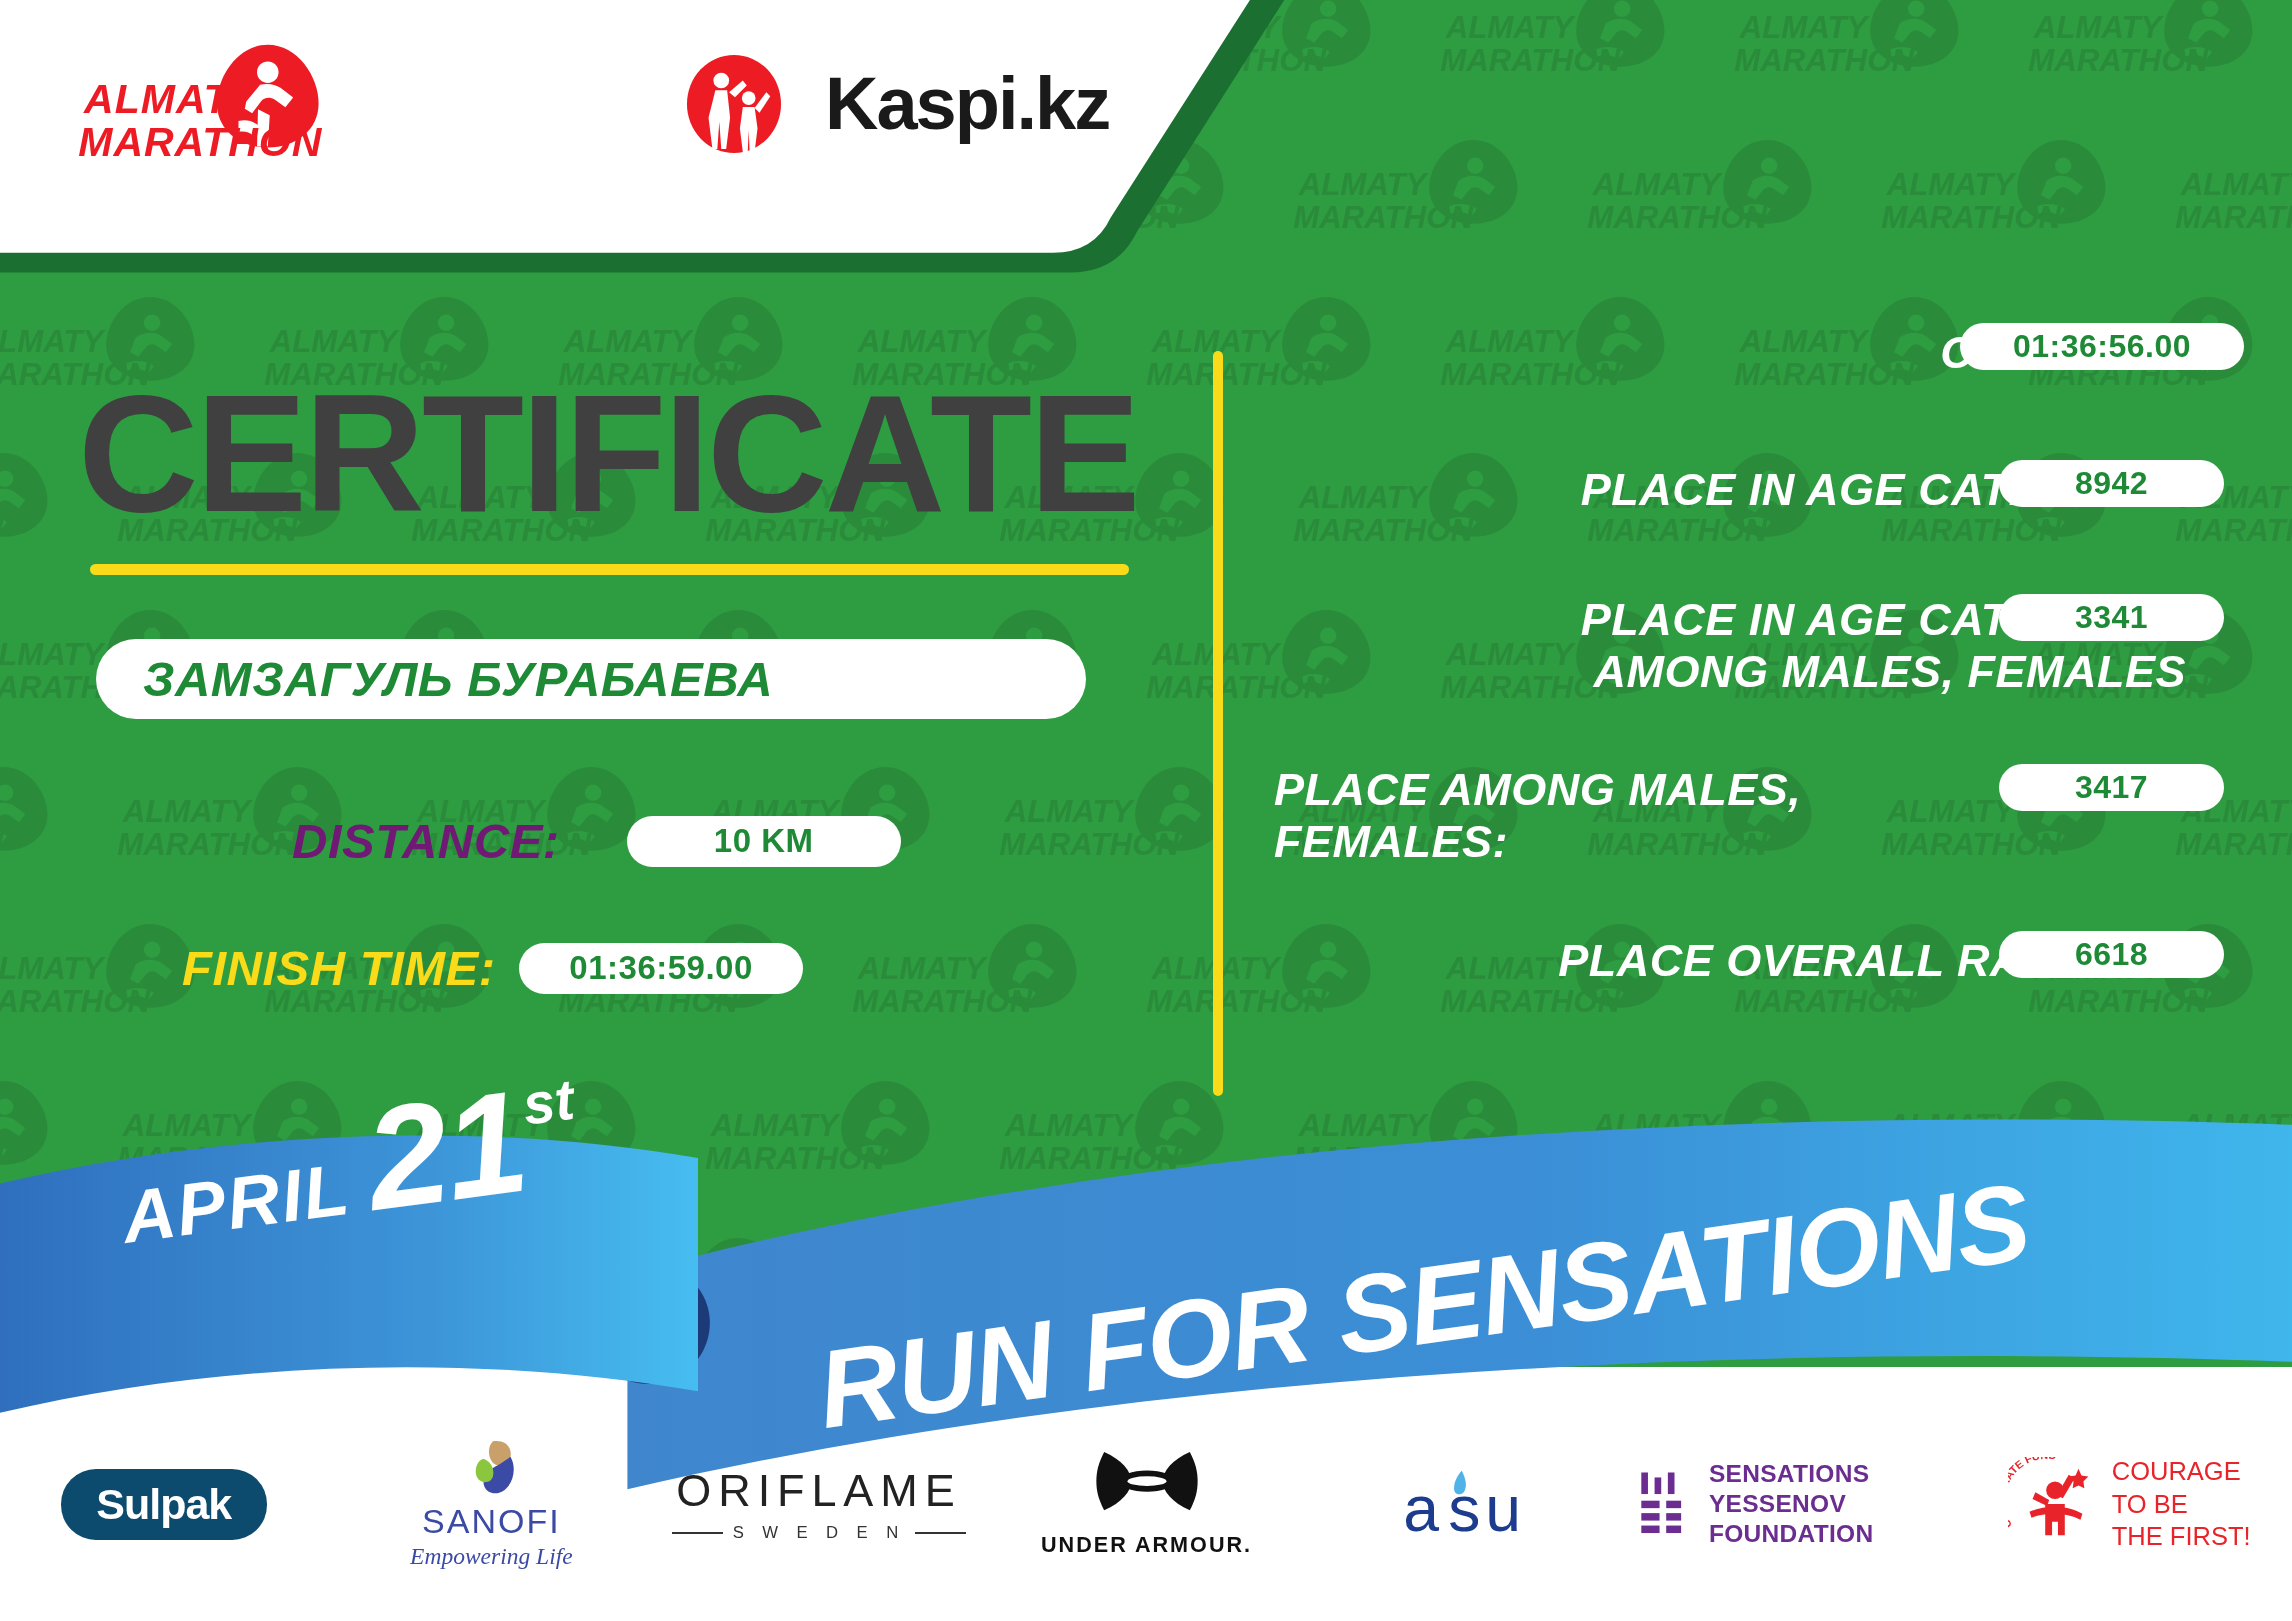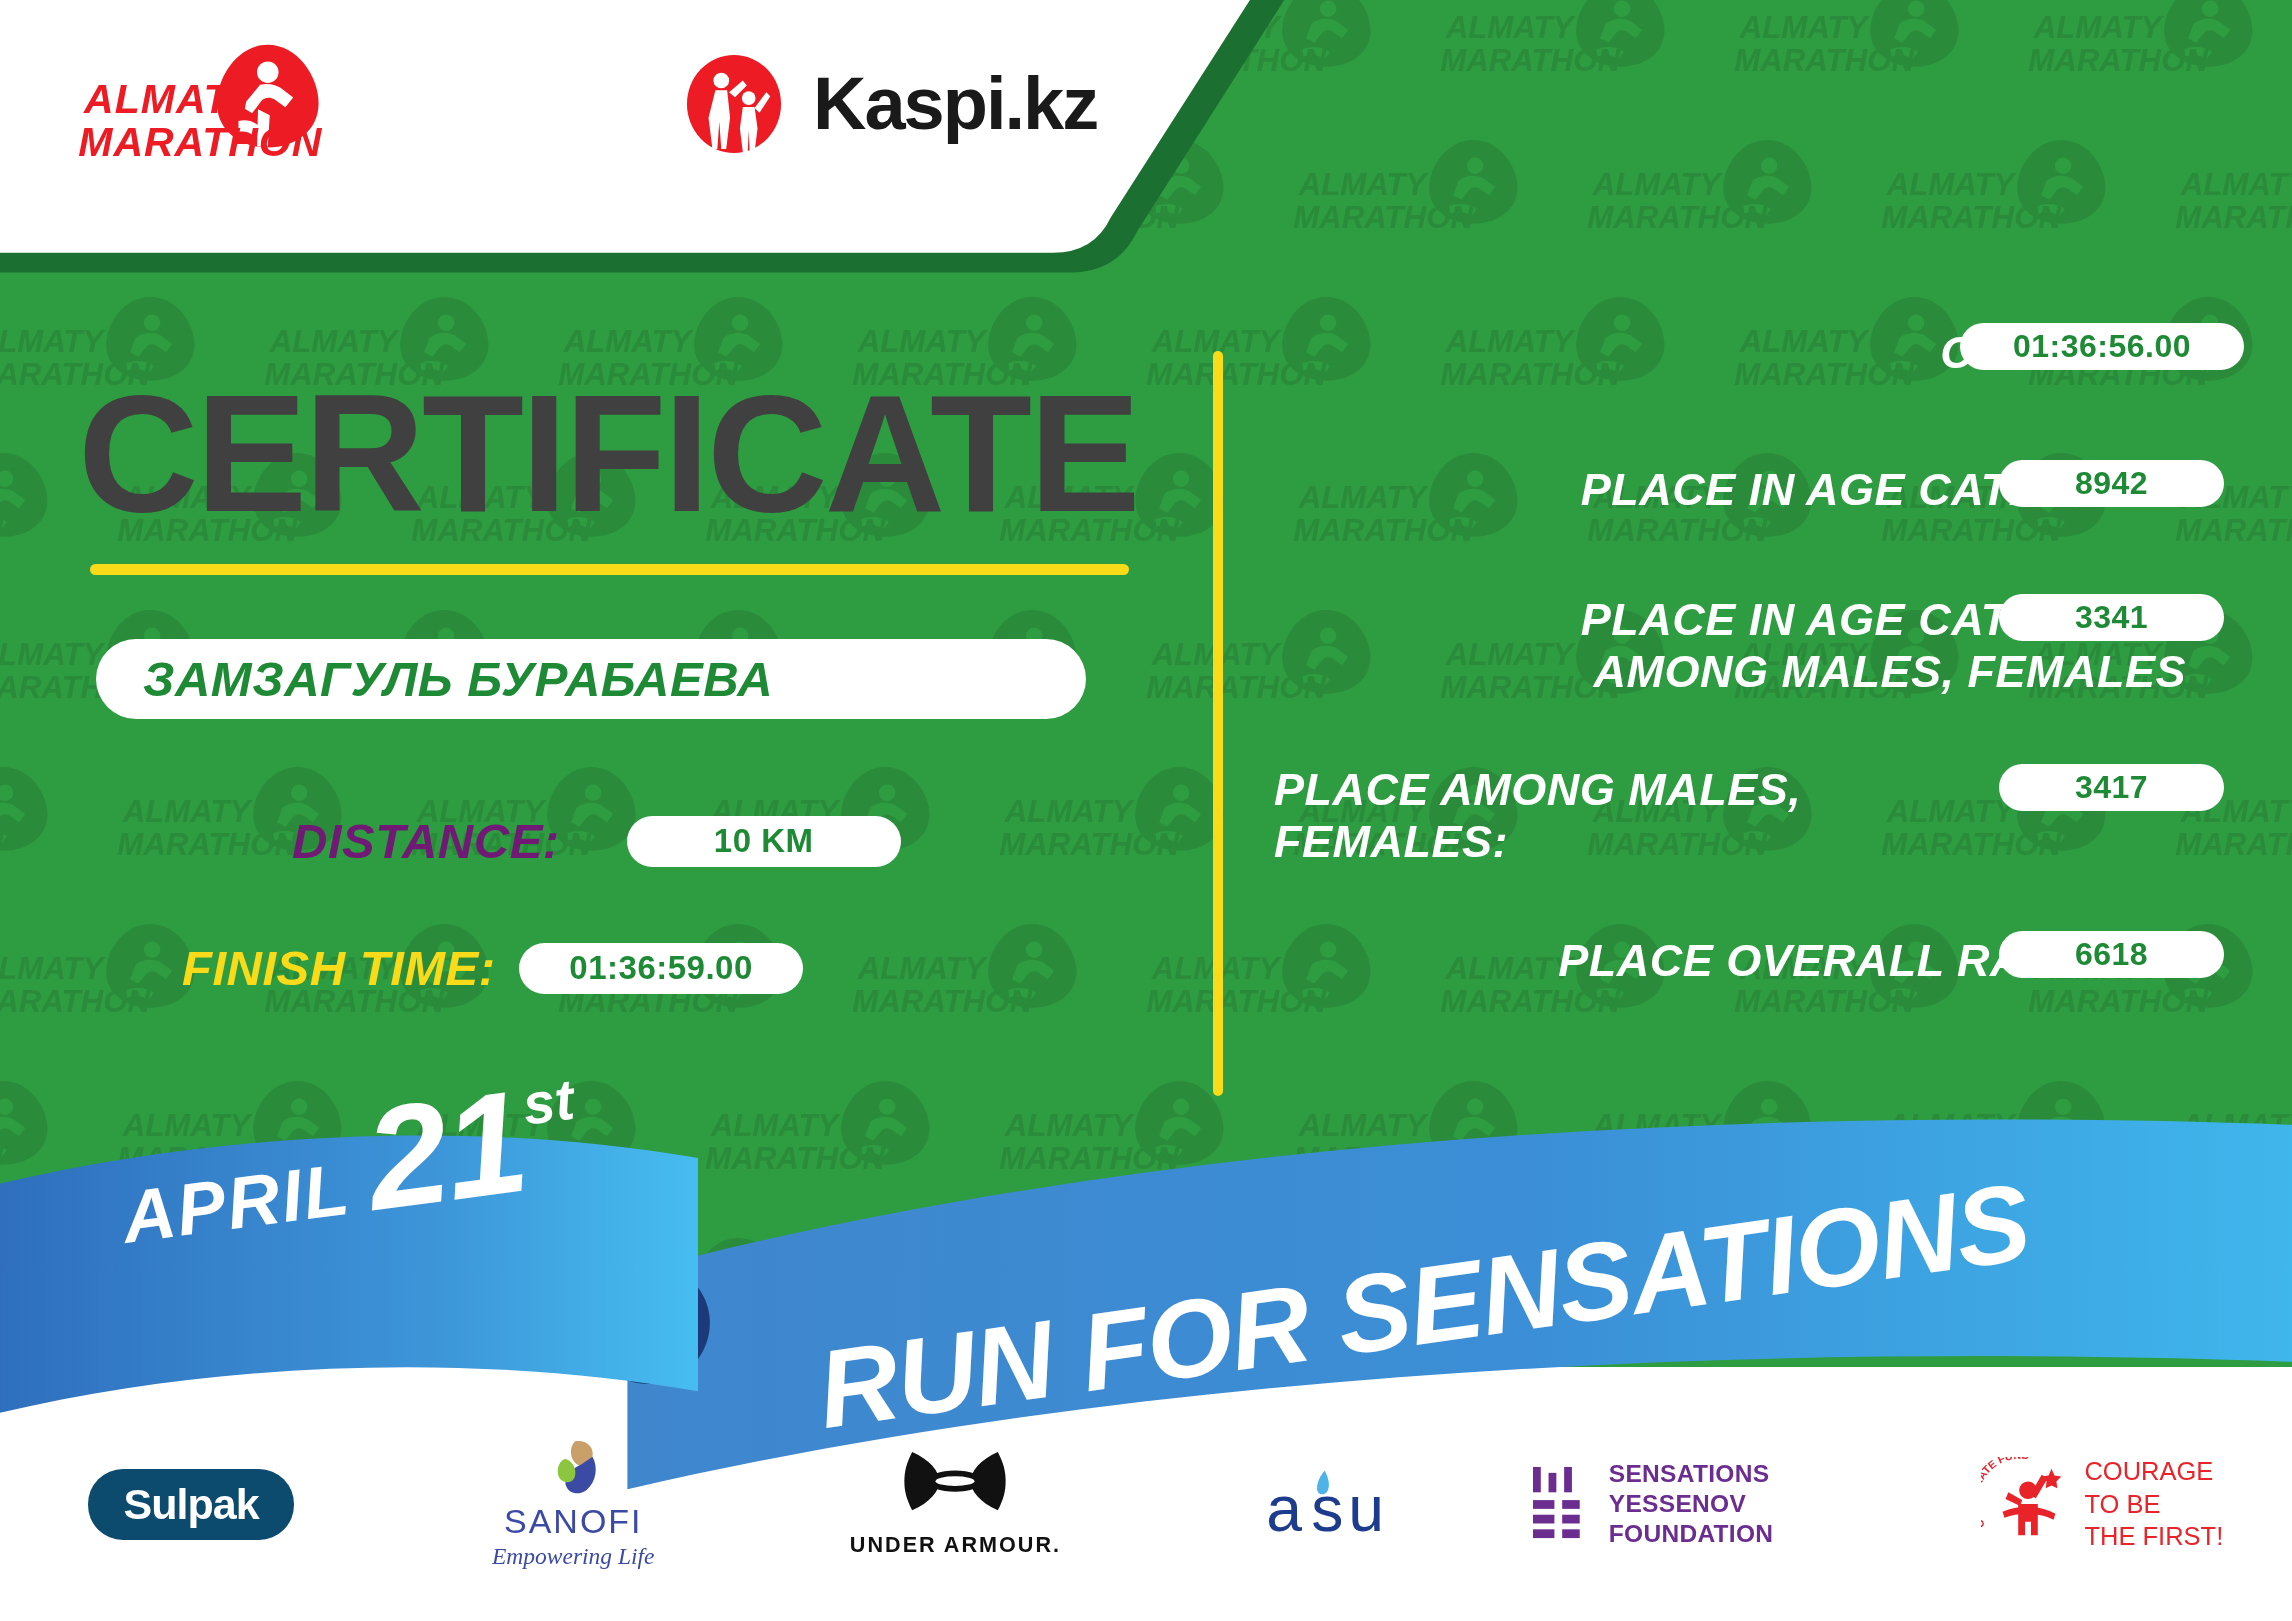--- a/index.html
+++ b/index.html
@@ -12,21 +12,21 @@
   .wm{position:absolute;width:294px;height:147px;}
   .wm svg{width:100%;height:100%;display:block;}
 
   
   .header-wrap{position:absolute;left:0;top:0;width:2293px;height:294px;}
   .header-wrap svg{display:block;width:2293px;height:294px;}
 
   .logos{position:absolute;left:0;top:0;width:1176px;height:196px;}
   .logo-am{position:absolute;left:76px;top:37px;width:323px;height:127px;}
   .logo-am svg{width:100%;height:100%;display:block;}
-  .logo-kaspi{position:absolute;left:676px;top:51px;width:412px;height:106px;display:flex;align-items:center;gap:21px;}
+  .logo-kaspi{position:absolute;left:676px;top:51px;width:412px;height:106px;display:flex;align-items:center;gap:33px;}
   .kaspi-mark{width:116px;height:98px;flex:0 0 auto;}
   .kaspi-mark svg{width:100%;height:100%;display:block;}
   .kaspi-text{font-size:74px;font-weight:bold;color:#1a1a1a;letter-spacing:-2px;line-height:1;font-family:"Liberation Sans",sans-serif;}
 
   
   .left-col{position:absolute;left:0;top:323px;width:1166px;height:784px;}
   .title{position:absolute;left:78px;top:47px;font-size:167px;font-weight:bold;color:#404040;letter-spacing:-2.9px;line-height:1;font-family:"Liberation Sans",sans-serif;white-space:nowrap;}
   .title-rule{position:absolute;left:90px;top:241px;width:1039px;height:10.8px;background:#fadb19;border-radius:5.9px;}
 
   .name-pill{position:absolute;left:96px;top:316px;width:990px;height:80px;background:#fff;border-radius:40px;display:flex;align-items:center;}
@@ -1324,20 +1324,30 @@
             <path d="M40 2 C52 0 60 8 58 18 C56 27 46 30 40 24 C35 19 34 8 40 2 Z" fill="#c9a06a"></path>
             <path d="M58 18 C64 28 62 44 52 52 C44 58 34 56 31 48 C28 40 36 30 46 26 Z" fill="#3b4ba5"></path>
             <path d="M30 20 C37 22 42 30 40 38 C38 45 30 46 25 41 C20 35 22 23 30 20 Z" fill="#8cc63f"></path>
           </svg>
         </span>
         <span class="nm">SANOFI</span>
         <span class="tg">Empowering Life</span>
       </div>
     </div>
 
+    <div class="sp">
+      <div class="oriflame">
+        <span class="nm">ORIFLAME</span>
+        <span class="sub">
+          <span class="ln"></span>
+          <span class="sw">S W E D E N</span>
+          <span class="ln"></span>
+        </span>
+      </div>
+    </div>
 
     <div class="sp">
       <div class="ua">
         <span class="mark">
           <svg viewBox="0 0 104 76" aria-hidden="true">
             <path d="M8 2 C26 10 36 22 36 32 C36 42 26 54 8 62 C2 50 0 42 0 32 C0 22 2 14 8 2 Z" fill="#111"></path>
             <path d="M96 2 C78 10 68 22 68 32 C68 42 78 54 96 62 C102 50 104 42 104 32 C104 22 102 14 96 2 Z" fill="#111"></path>
             <ellipse cx="52" cy="32" rx="28" ry="11" fill="#111"></ellipse>
             <ellipse cx="52" cy="32" rx="20" ry="5" fill="#fff"></ellipse>
           </svg>

